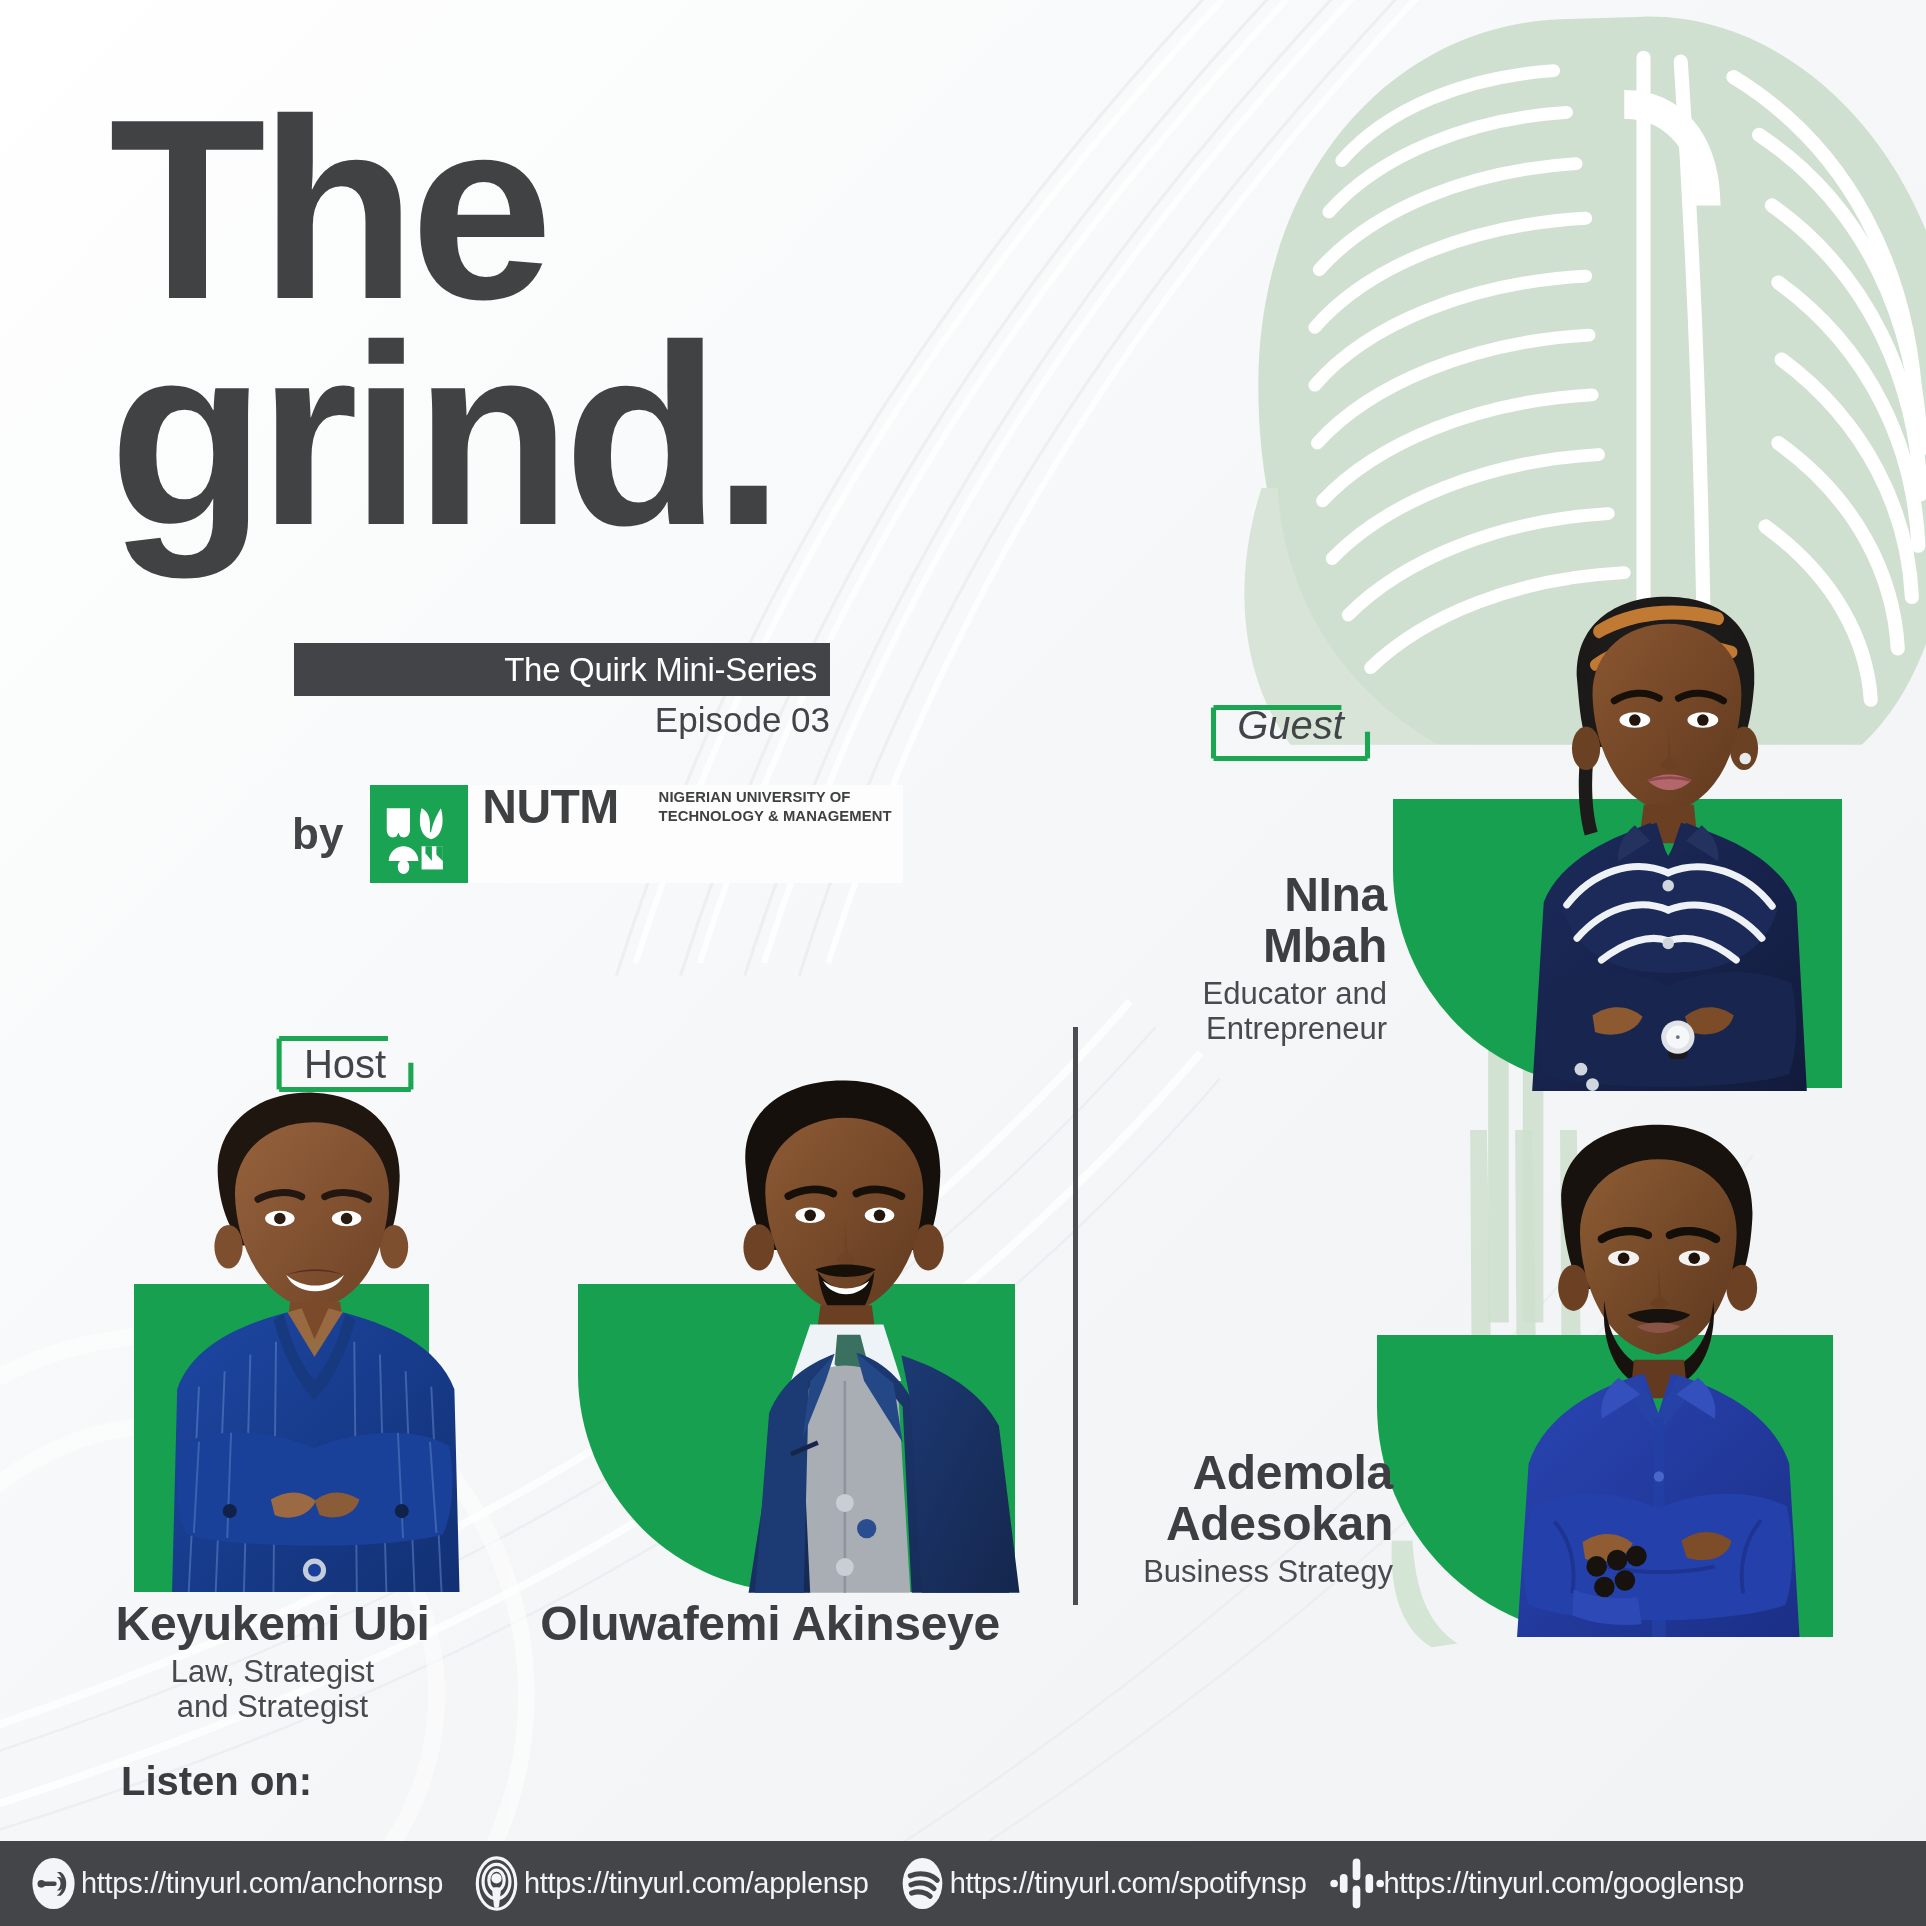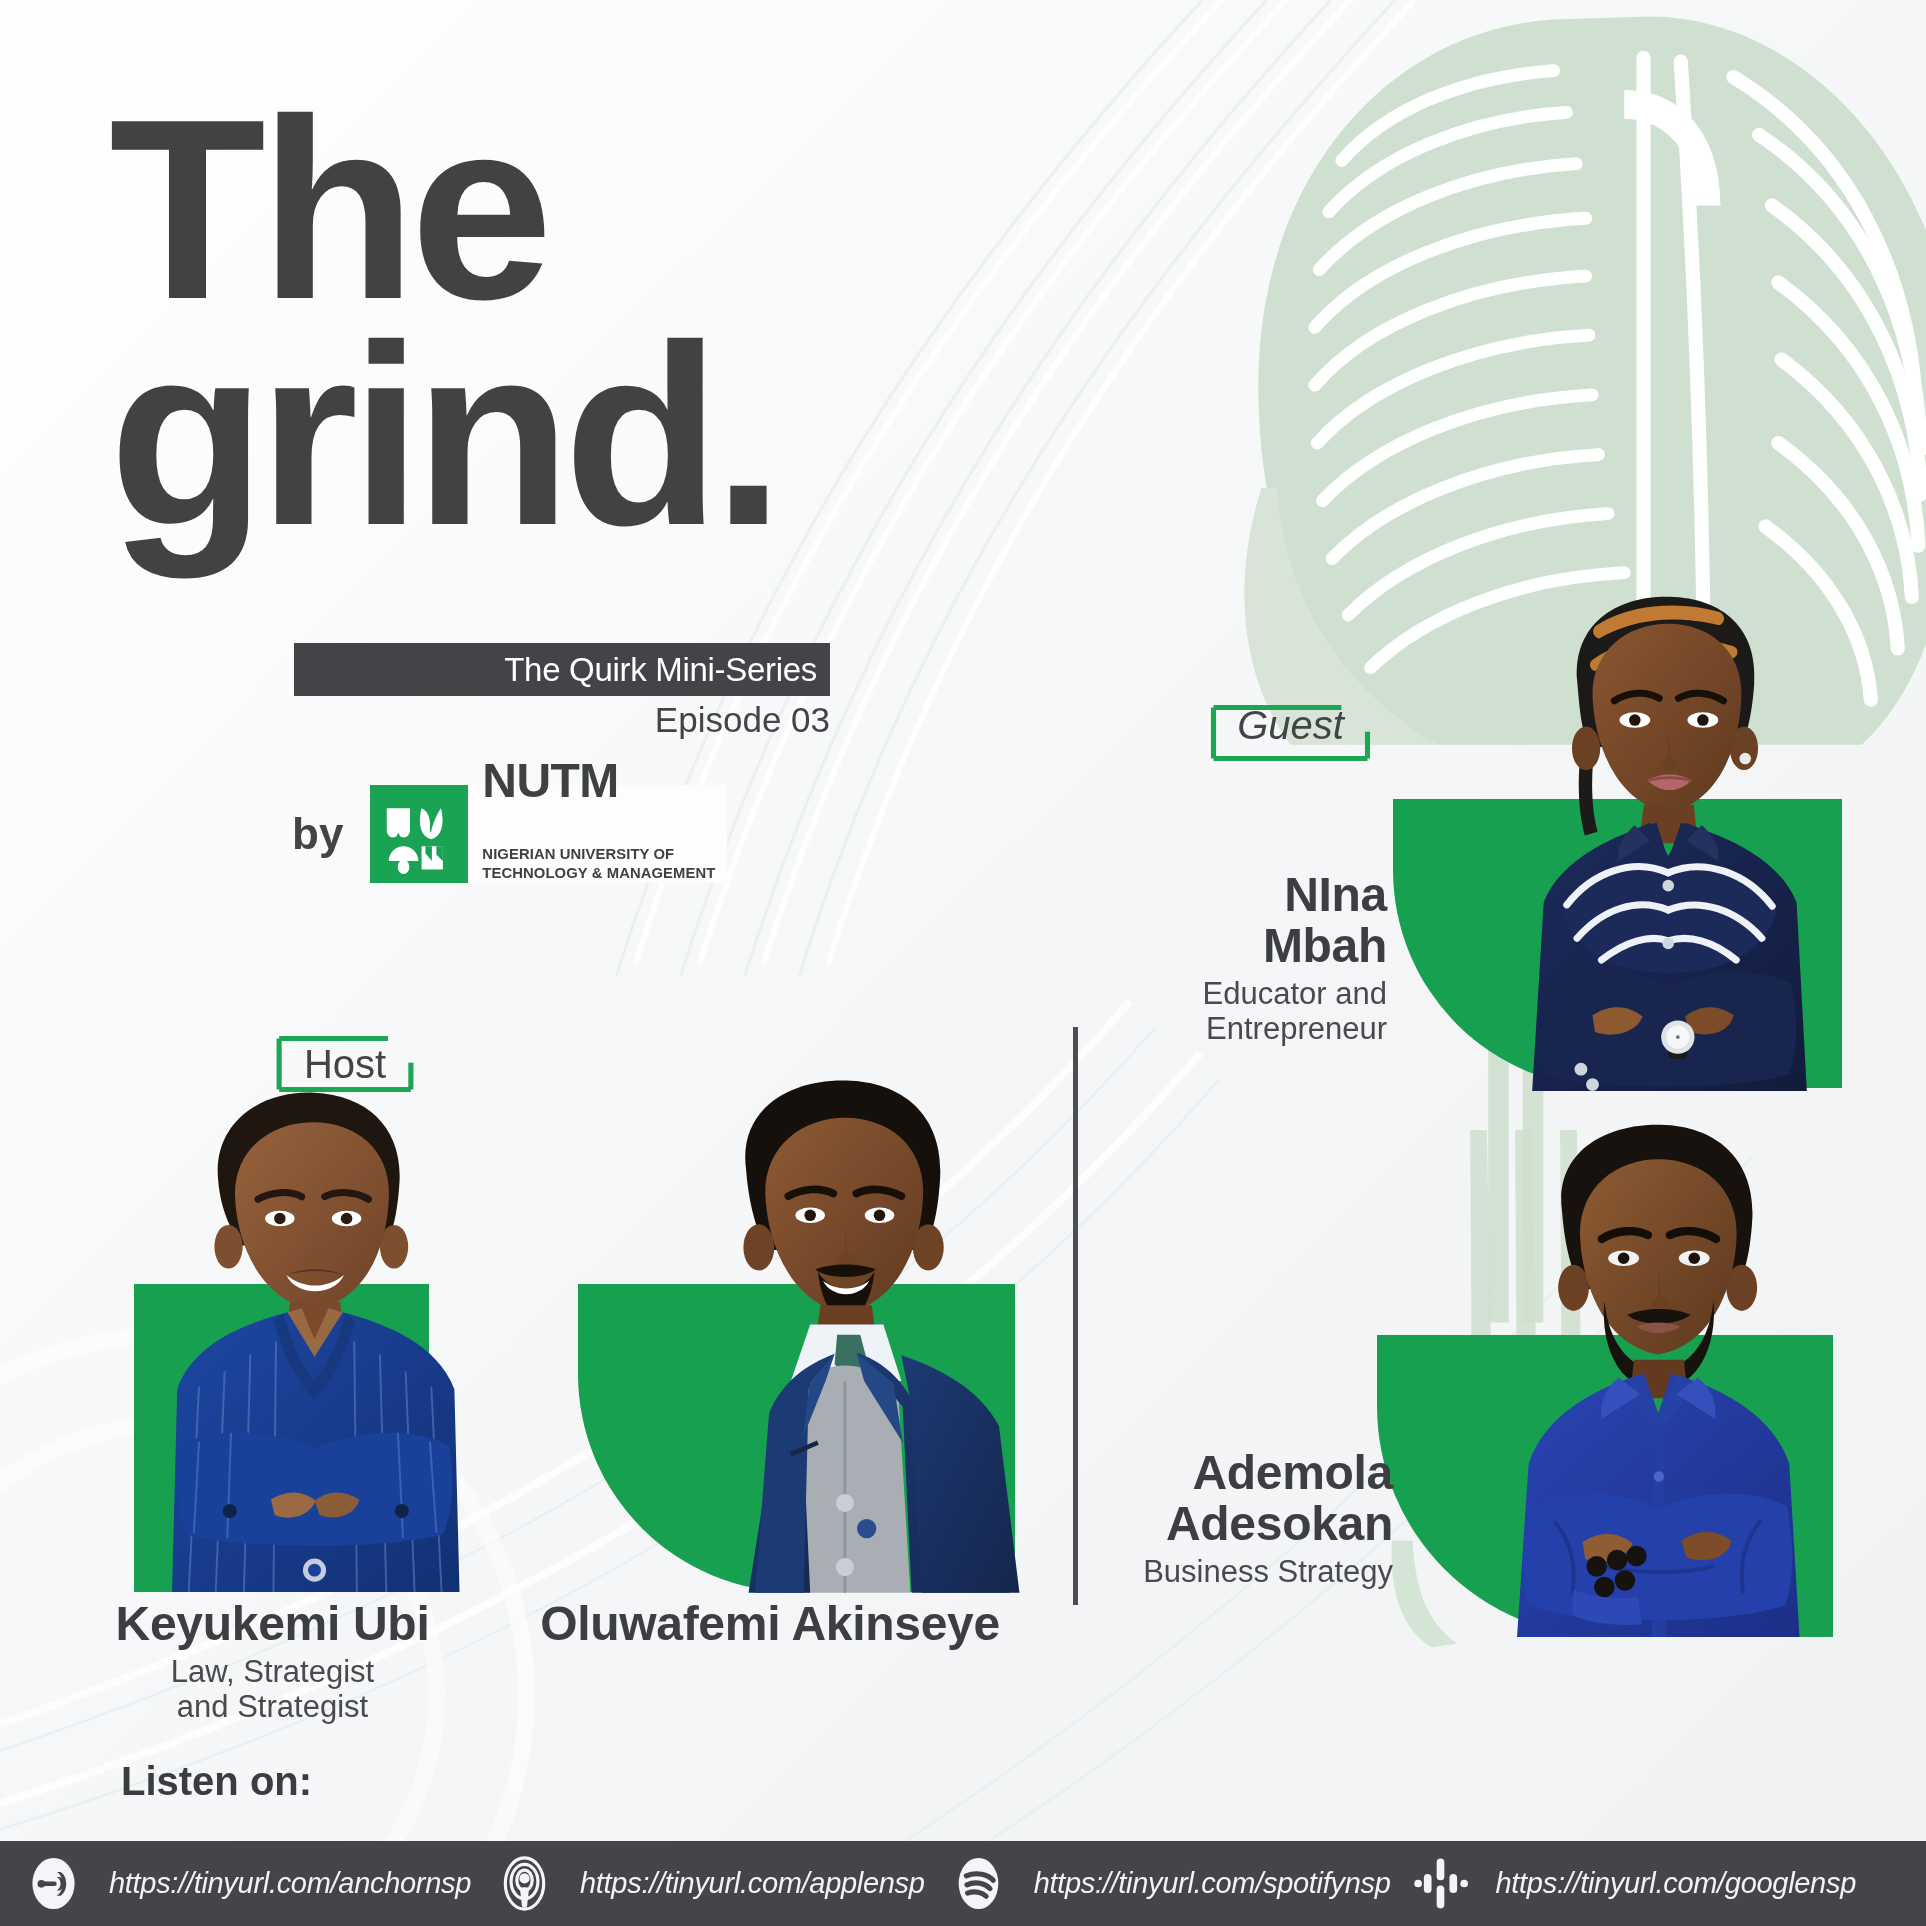--- a/index.html
+++ b/index.html
@@ -59,21 +59,21 @@
     display:flex; align-items:stretch;
     background:#fdfdfd;
     height:98px;
   }
   .nutm-mark {
     width:98px; height:98px; background:#19a352;
     position:relative; flex:none;
   }
   .nutm-mark svg { position:absolute; left:0; top:0; }
   .nutm-text {
-    display:flex; flex-direction:column; justify-content:flex-end;
+    display:flex; flex-direction:row; justify-content:center;
     padding:0 11.6px 0 14px;
     gap:40px;
   }
   .nutm-word {
     font-size:48px; font-weight:700; color:#3e4042;
     letter-spacing:-0.6px; line-height:0.9;
   }
   .nutm-sub {
     font-size:14.8px; font-weight:700; color:#3e4042;
     line-height:1.28; letter-spacing:0.1px; margin-top:3.2px;
@@ -159,23 +159,22 @@
   }
 
   
   #footer {
     position:absolute; left:0; top:1841px;
     width:1926px; height:85px;
     background:#444549;
     display:flex; align-items:center;
   }
   .flink {
-    display:flex; align-items:center; gap:28px;
+    display:flex; align-items:center; gap:0;
     height:85px;
-    font-style:italic;
   }
   .flink .ico { width:55px; height:55px; flex:none; }
   .flink .url {
     color:#f2f3f3; font-size:29px; font-weight:400; white-space:nowrap;
     letter-spacing:-0.3px;
   }
   #flink-0 { margin-left:26px; }
   #flink-1 { margin-left:26px; }
   #flink-2 { margin-left:26px; }
   #flink-3 { margin-left:22px; }

